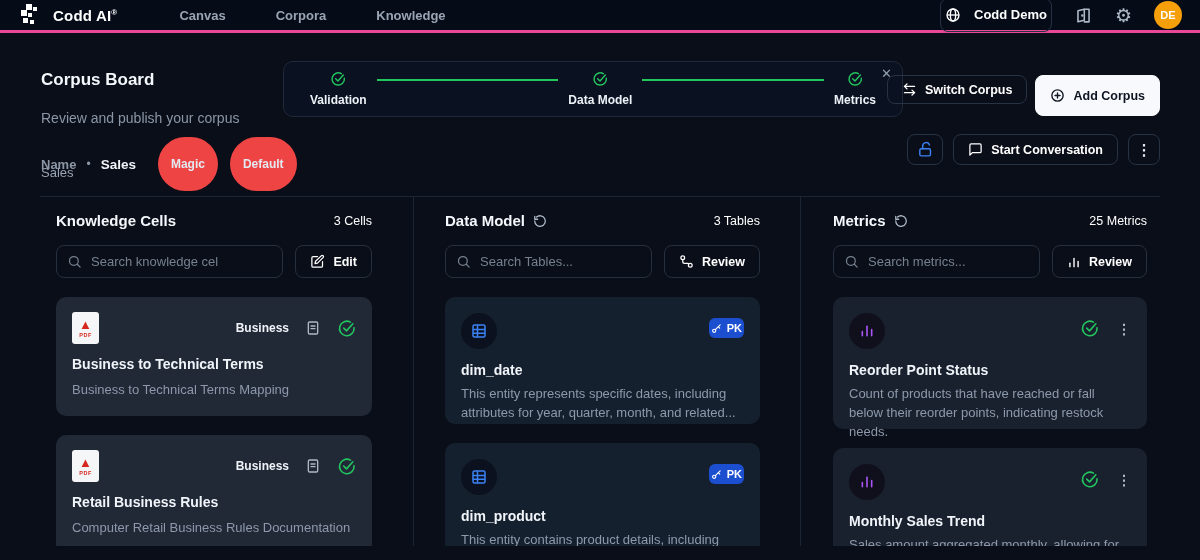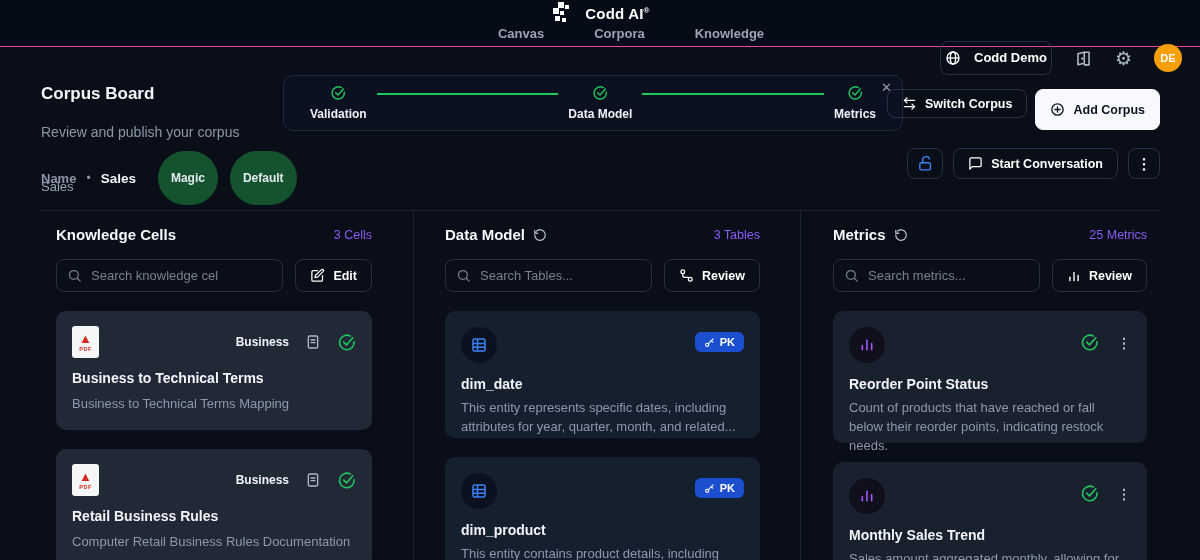--- a/index.html
+++ b/index.html
@@ -6,22 +6,22 @@
   html,body { width:1200px; height:560px; overflow:hidden; }
   body {
     background:#0a0e18;
     font-family:"Liberation Sans", sans-serif;
     color:#e8edf4;
   }
   svg { display:block; }
 
   
   .navbar {
-    height:47px; background:#050c18; border-bottom:1px solid #ec4899;
-    display:flex; align-items:center; padding:0 18px;flex-direction:column;
+    height:33px; background:#050c18; border-bottom:3px solid #ec4899;
+    display:flex; align-items:center; padding:0 18px;
   }
   .brand { display:flex; align-items:center; gap:9px; }
   .brand-name { font-size:15px; font-weight:bold; color:#ffffff; letter-spacing:.2px; }
   .brand-name sup { font-size:8px; }
   .nav-links { display:flex; gap:50px; margin-left:62px; }
   .nav-link { font-size:13px; font-weight:bold; color:#9aa4b3; cursor:pointer; }
   .nav-right { margin-left:auto; display:flex; align-items:center; gap:22px; }
   .workspace-btn {
     display:flex; gap:13px; border:1px solid #273245;
     border-radius:8px; padding:8px 4px; background:transparent; color:#fff;
@@ -59,21 +59,21 @@
     border-radius:8px; background:transparent; color:#fff; cursor:pointer;
     font-size:12.5px; font-weight:bold; padding:0 14px; height:29px; font-family:inherit;
   }
   .btn-light { background:#f7f9fc; border-color:#f7f9fc; color:#0e1522; height:41px; }
 
   .name-row { position:absolute; left:1px; top:104px; display:flex; align-items:center; gap:10px; }
   .name-label { font-size:13px; color:#8b96a6; font-weight:bold; }
   .name-dot { color:#8b96a6; font-size:12px; }
   .name-value { font-size:13.5px; color:#f0f3f8; font-weight:bold; }
   .pill {
-    background:#14532d; color:#e3e9f1; border:none; border-radius:999px;
+    background:#ef4444; color:#e3e9f1; border:none; border-radius:999px;
     font-size:12px; font-weight:bold; padding:20px 13px; cursor:pointer; font-family:inherit;
   }
   .pill + .pill { margin-left:2px; }
   .name-row .pill:first-of-type { margin-left:12px; }
 
   .right-actions { position:absolute; right:0; top:101px; display:flex; gap:10px; }
   .sq-btn {
     border:1px solid #273245; background:transparent; border-radius:8px;
     width:36px; height:31px; display:flex; align-items:center; justify-content:center; cursor:pointer;
   }
@@ -84,21 +84,21 @@
 
   
   .columns { display:grid; grid-template-columns:373px 387px 360px; margin:0 40px; height:349px; overflow:hidden; }
   .col { padding-top:15px; }
   .col-1 { padding-left:16px; padding-right:41px; }
   .col-2 { border-left:1px solid #1b2534; padding-left:31px; padding-right:40px; }
   .col-3 { border-left:1px solid #1b2534; padding-left:32px; padding-right:13px; }
 
   .col-head { display:flex; align-items:center; }
   .col-title { font-size:15px; font-weight:bold; color:#f4f7fb; display:flex; align-items:center; gap:8px; }
-  .col-count { margin-left:auto; font-size:12.5px; color:#8b5cf6;text-align:center; }
+  .col-count { margin-left:auto; font-size:12.5px; color:#ffffff;text-align:center; }
 
   .col-tools { display:flex; gap:12px; margin-top:16px; }
   .search-wrap { position:relative; flex:1; }
   .search-wrap svg { position:absolute; left:11px; top:9px; }
   .search-input {
     width:100%; height:33px; background:transparent; border:1px solid #26303f;
     border-radius:8px; color:#dfe5ee; font-size:13px; padding:0 10px 0 34px; font-family:inherit;
   }
   .search-input::placeholder { color:#76818f; }
   .tool-btn {
@@ -119,21 +119,21 @@
   .k-card .card-desc { margin-top:9px; }
 
   .d-card { background:#15202e; padding:16px; height:127px; }
   .d-head { display:flex; align-items:flex-start; justify-content:space-between; }
   .circle-icon {
     width:36px; height:36px; border-radius:50%; background:#0b111e;
     display:flex; align-items:center; justify-content:center;
   }
   .pk-badge {
     display:flex; align-items:center; gap:5px; background:#1c4fd0; color:#fff;
-    font-size:11px; font-weight:bold; border-radius:6px; padding:4px 9px; margin-top:5px;
+    font-size:11px; font-weight:bold; border-radius:6px; padding:4px 2px; margin-top:5px;
   }
   .d-card .card-title { margin-top:13px; }
   .d-card .card-desc { margin-top:7px; }
 
   .m-card { background:#19212e; padding:16px; height:132px; }
   .m-head { display:flex; align-items:flex-start; }
   .m-head-right { margin-left:auto; display:flex; align-items:center; gap:18px; margin-top:6px; }
   .m-kebab { color:#aeb8c6; font-size:14px; font-weight:bold; background:none; border:none; cursor:pointer; }
   .m-card .card-title { margin-top:13px; }
   .m-card .card-desc { margin-top:7px; }

